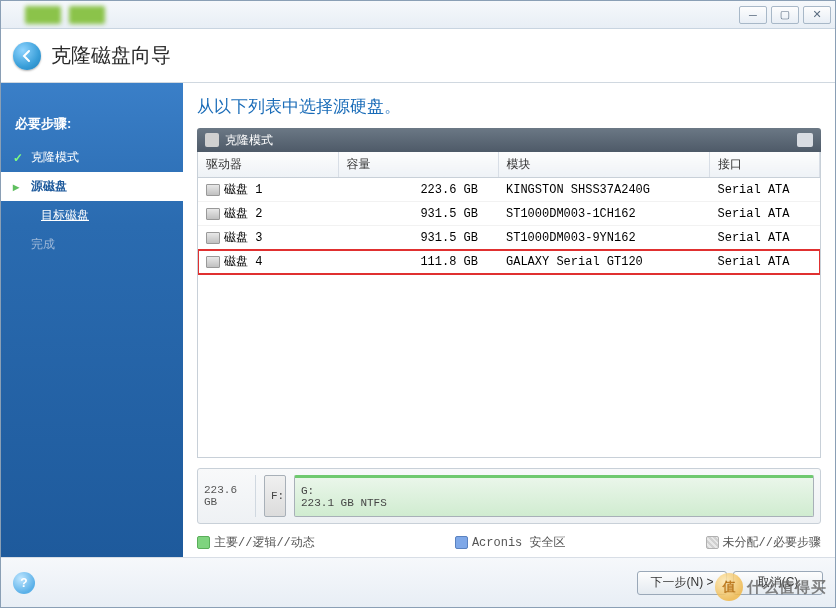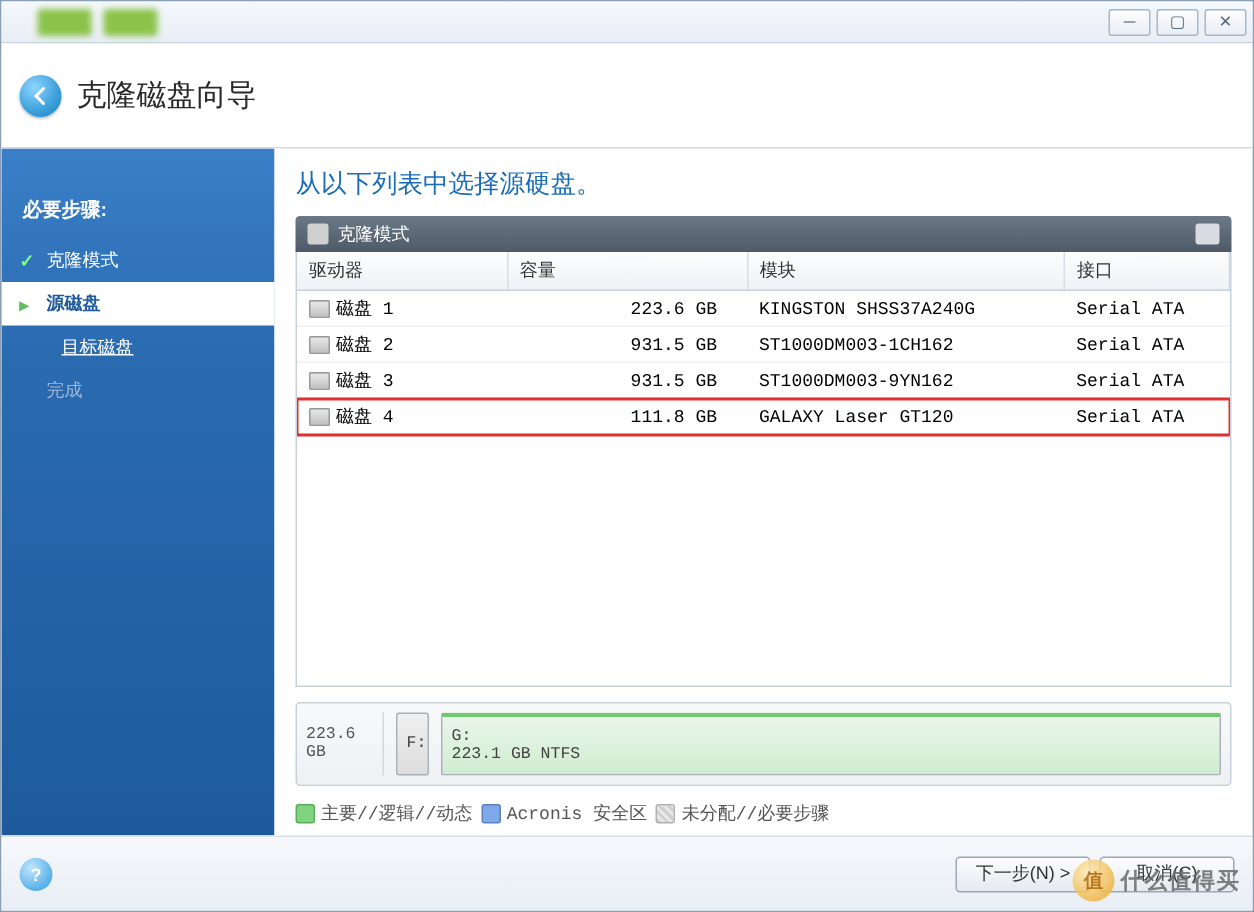--- a/index.html
+++ b/index.html
@@ -6,21 +6,21 @@
 body { font-family: "Microsoft YaHei", "Segoe UI", Tahoma, sans-serif; font-size: 12px; background: #fff; }
 
 .window { width: 836px; height: 608px; border: 1px solid #8a9fb5; background: #fff; display: flex; flex-direction: column; position: relative; }
 
 .titlebar { height: 28px; background: linear-gradient(#f5f8fb, #e8eef5); border-bottom: 1px solid #c8d4e0; display: flex; align-items: center; padding: 0 4px; }
 .title-btns-left { display: flex; gap: 8px; margin-left: 20px; }
 .title-btn { width: 36px; height: 18px; background: #8bc34a; border-radius: 2px; filter: blur(2px); }
 .window-controls { margin-left: auto; display: flex; gap: 4px; }
 .win-ctrl { width: 28px; height: 18px; border: 1px solid #a8b8c8; background: linear-gradient(#fdfdfd,#e8eef5); border-radius: 2px; display: flex; align-items: center; justify-content: center; color: #5a6c80; font-size: 11px; cursor: pointer; }
 
-.header { height: 70px; background: #fff; border-bottom: 1px solid #d0d8e0; display: flex; align-items: center; padding: 0 12px; gap: 10px; }
+.header { height: 54px; background: #fff; border-bottom: 1px solid #d0d8e0; display: flex; align-items: center; padding: 0 12px; gap: 10px; }
 .back-btn { width: 28px; height: 28px; border-radius: 50%; background: radial-gradient(circle at 35% 30%, #8fd4ff, #3a9fd9 60%, #1e7cb8); display: flex; align-items: center; justify-content: center; color: #fff; cursor: pointer; box-shadow: 0 1px 2px rgba(0,0,0,0.3); }
 .header-title { font-size: 20px; color: #2a2a2a; }
 
 .body { flex: 1; display: flex; overflow: hidden; }
 
 .sidebar { width: 182px; background: linear-gradient(180deg, #3a7fc8 0%, #2a6bb0 30%, #1e5a9c 100%); color: #fff; padding: 26px 0; }
 .sidebar-title { font-weight: bold; padding: 6px 14px 10px; font-size: 13px; }
 .sidebar-item { padding: 6px 14px 6px 30px; display: flex; align-items: center; gap: 6px; cursor: pointer; position: relative; }
 .sidebar-item.done::before { content: "✓"; position: absolute; left: 12px; color: #7fff7f; font-weight: bold; }
 .sidebar-item.active { background: #fff; color: #1e5a9c; font-weight: bold; }
@@ -40,21 +40,21 @@
 tbody td { padding: 3px 8px; border-bottom: 1px solid #f2f2f2; }
 .disk-icon { display: inline-block; width: 14px; height: 12px; background: linear-gradient(#e8e8e8,#c0c0c0); border: 1px solid #999; border-radius: 1px; margin-right: 4px; vertical-align: middle; }
 .row-hl { outline: 2px solid #e03030; outline-offset: -1px; }
 
 .disk-viz { margin-top: 10px; display: flex; align-items: stretch; border: 1px solid #c8d0d8; border-radius: 3px; background: linear-gradient(#f8f9fa,#eef1f4); padding: 6px; gap: 8px; height: 56px; }
 .viz-size { width: 52px; display: flex; align-items: center; justify-content: center; font-size: 11px; color: #555; border-right: 1px solid #d0d8e0; }
 .viz-part { border: 1px solid #a8b0b8; border-radius: 2px; padding: 4px 6px; display: flex; flex-direction: column; justify-content: center; font-size: 11px; color: #444; }
 .viz-part.small { width: 22px; background: linear-gradient(#f0f0f0,#dcdcdc); }
 .viz-part.big { flex: 1; background: linear-gradient(#eaf6ea,#d0ecd0); border-top: 3px solid #6fc96f; }
 
-.legend { padding: 10px 0 6px; display: flex; gap: 6px; align-items: center; color: #555; }
+.legend { padding: 10px 0 6px; display: flex; gap: 6px; align-items: center; color: #555; justify-content: space-between; }
 .lg-sw { width: 13px; height: 13px; border-radius: 2px; display: inline-block; margin-right: 4px; vertical-align: middle; }
 .lg-green { background: #7fd47f; border: 1px solid #5aae5a; }
 .lg-blue { background: #7fa8e8; border: 1px solid #5a82c0; }
 .lg-gray { background: repeating-linear-gradient(45deg,#d0d0d0,#d0d0d0 2px,#e8e8e8 2px,#e8e8e8 4px); border: 1px solid #b0b0b0; }
 
 .footer { height: 50px; border-top: 1px solid #d8dee6; background: linear-gradient(#f6f8fb,#e8eef5); display: flex; align-items: center; padding: 0 12px; gap: 8px; }
 .help-icon { width: 22px; height: 22px; border-radius: 50%; background: radial-gradient(circle at 35% 30%,#bfe6ff,#5ab0e8 70%); color: #fff; display: flex; align-items: center; justify-content: center; font-weight: bold; cursor: pointer; }
 .footer-btns { margin-left: auto; display: flex; gap: 6px; }
 .btn { min-width: 90px; height: 24px; border: 1px solid #9aa8b8; background: linear-gradient(#fdfdfd,#e4eaf0); border-radius: 3px; padding: 0 12px; cursor: pointer; color: #333; font-size: 12px; }
 
@@ -130,21 +130,21 @@
               </tr>
               <tr>
                 <td><span class="disk-icon"></span>磁盘 3</td>
                 <td style="text-align: right; padding-right: 20px;">931.5 GB</td>
                 <td>ST1000DM003-9YN162</td>
                 <td>Serial ATA</td>
               </tr>
               <tr class="row-hl">
                 <td><span class="disk-icon"></span>磁盘 4</td>
                 <td style="text-align: right; padding-right: 20px;">111.8 GB</td>
-                <td>GALAXY Laser GT120</td>
+                <td>GALAXY Serial GT120</td>
                 <td>Serial ATA</td>
               </tr>
             </tbody>
         </table>
       </div>
 
       <div class="disk-viz">
         <div class="viz-size">223.6 GB</div>
         <div class="viz-part small">
           <div>F:</div>

